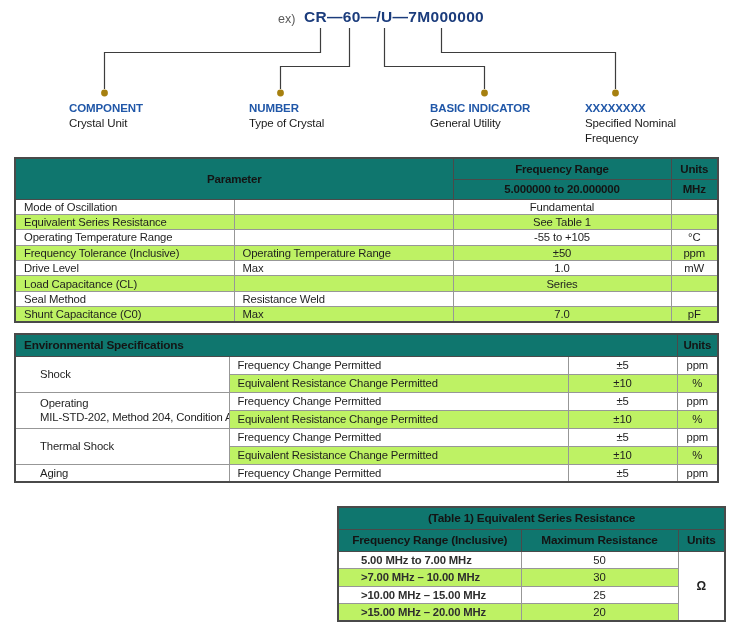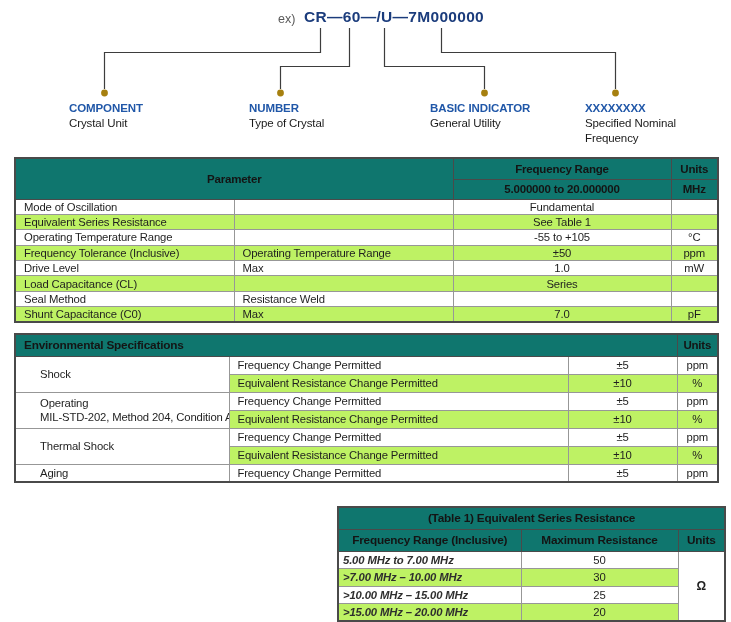--- a/index.html
+++ b/index.html
@@ -58,21 +58,21 @@
   .env-table td.grp { line-height:14px; }
   .env-table td.grp div { white-space:nowrap;margin-left:16px; }
 
   
   .esr-table { left:330px; top:506px; width:387px;margin-left:7px; }
   .esr-table tr.t-title { height:22px; }
   .esr-table tr.t-head { height:22px; }
   .esr-table tbody tr { height:17.5px; }
   .esr-table th { font-size:11.8px; }
   .esr-table td { font-size:11.3px; }
-  .esr-table td.range { font-weight:bold; color:#2e2e2e; padding-left:4px;font-style:italic; }
+  .esr-table td.range { font-weight:bold; color:#2e2e2e; padding-left:22px; }
   .esr-table td.omega { font-size:12px; font-weight:bold; background:#ffffff; }
 </style>
 </head>
 <body>
 
 <div class="page">
 
   <div class="diagram">
     <span class="ex-prefix">ex)</span>
     <span class="part-number">CR—60—/U—7M000000</span>

